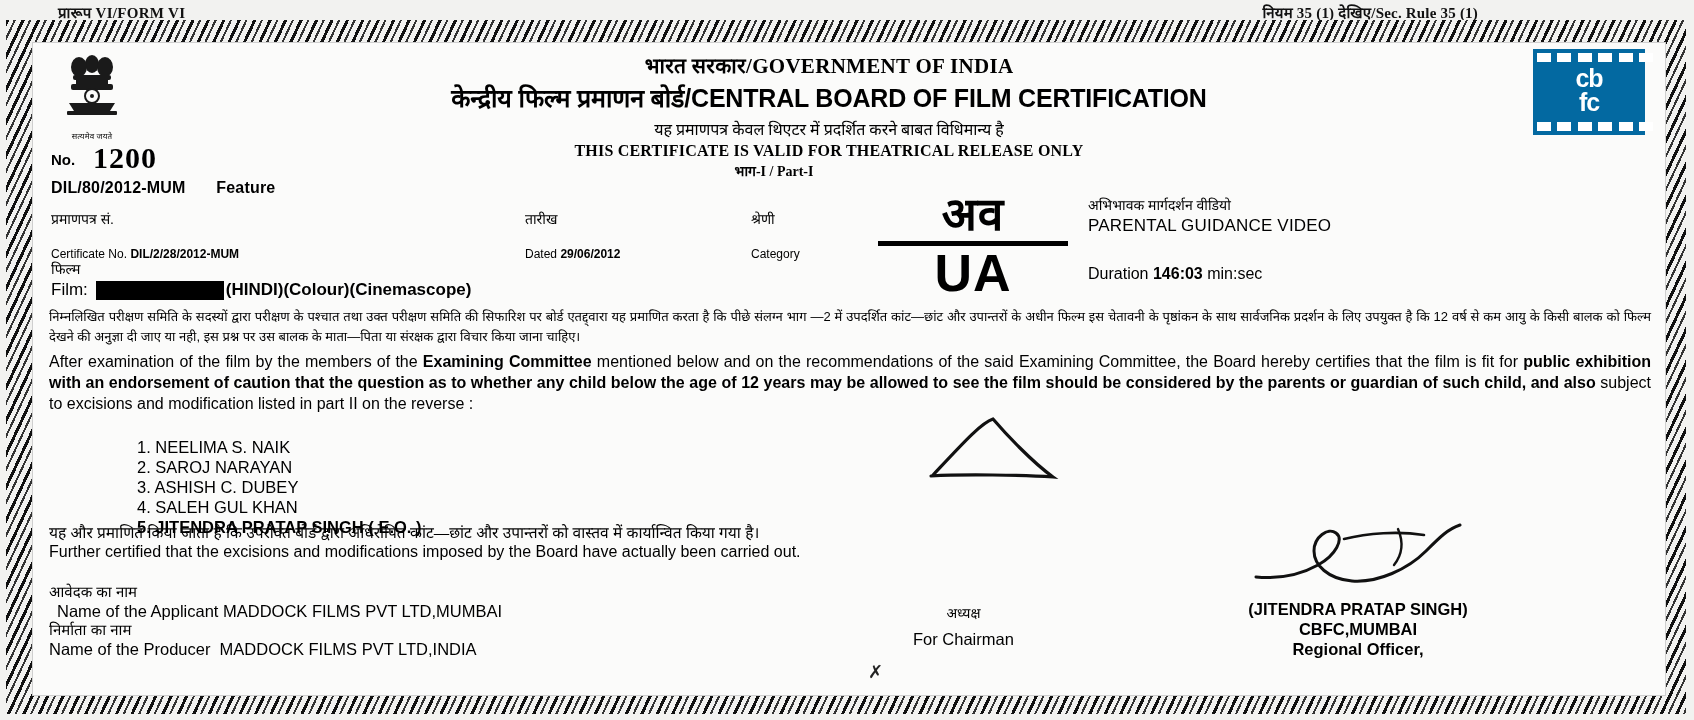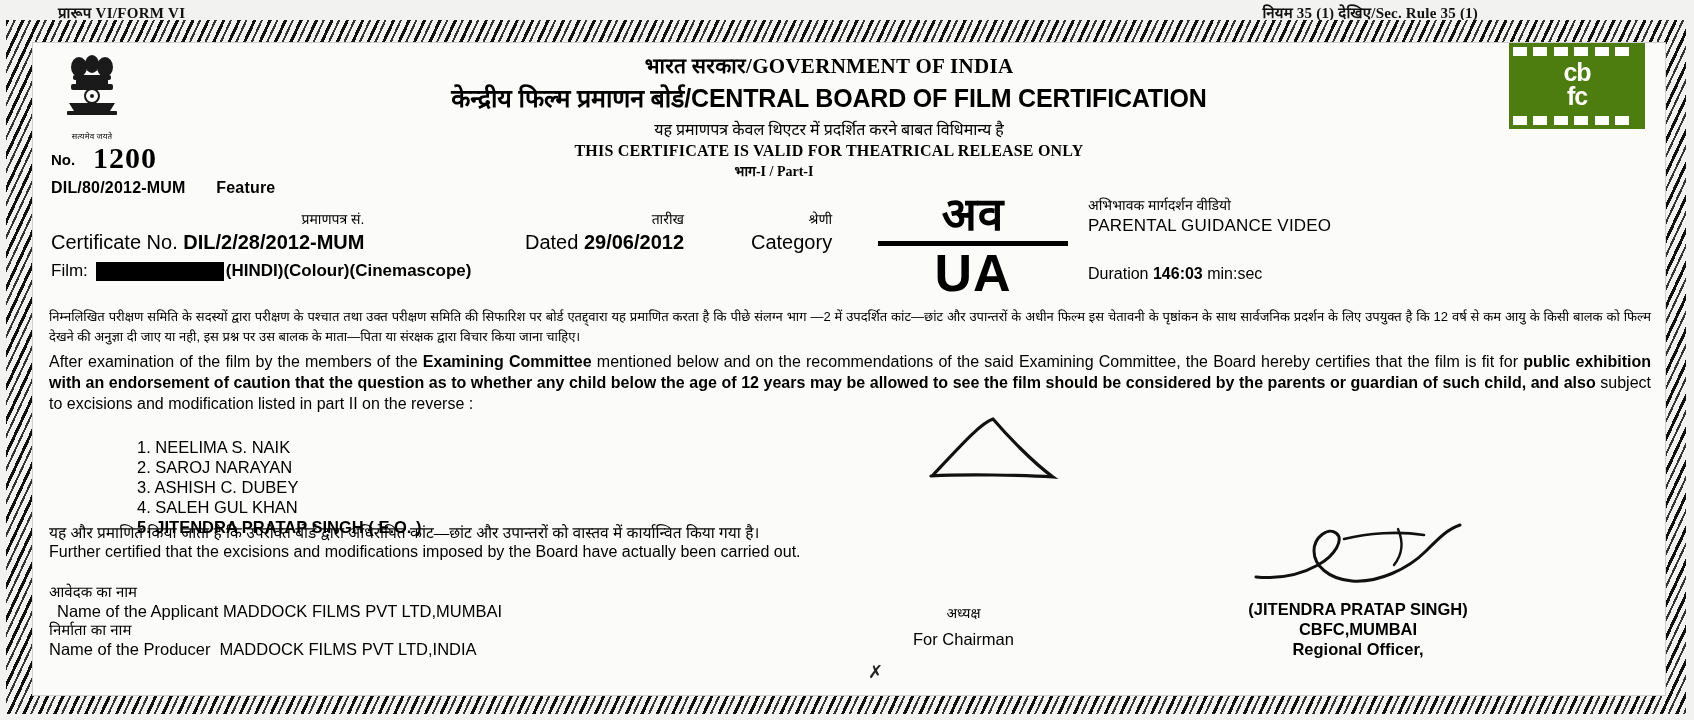--- a/index.html
+++ b/index.html
@@ -87,24 +87,24 @@
     font-family: "Liberation Serif", serif;
     font-size: 8px;
     letter-spacing: 0.2px;
     margin-top: 1px;
   }
 
   
   .cbfc-logo {
     position: absolute;
     right: 20px;
-    top: 0;
-    width: 136px;
+    top: 6px;
+    width: 112px;
     height: 86px;
-    background: #4d7c0f;
+    background: #0369a1;
   }
   .cbfc-logo .perf {
     position: absolute;
     left: 4px;
     width: 116px;
     height: 9px;
     display: flex;
     justify-content: space-between;
   }
   .cbfc-logo .perf.top { top: 4px; }
@@ -207,25 +207,24 @@
     position: absolute;
     left: 18px;
     top: 166px;
     width: 100%;
     height: 52px;
   }
   .meta-col { position: absolute; top: 0; }
   .meta-col .hi {
     font-family: "Liberation Sans", sans-serif;
     font-size: 14px;
-    text-align: right;
   }
   .meta-col .en {
-    font-size: 20px;
-    margin-top: 3px;
+    font-size: 12px;
+    margin-top: 19px;
   }
   .meta-col .en b { font-weight: bold; }
   .c-cert { left: 0; }
   .c-date { left: 474px; }
   .c-cat  { left: 700px; }
 
   
   .rating {
     position: absolute;
     left: 845px;
@@ -505,20 +504,21 @@
         <div class="en">PARENTAL GUIDANCE VIDEO</div>
       </div>
 
       <div class="duration">
         <span>Duration</span>
         <b>146:03</b>
         <span>min:sec</span>
       </div>
 
       <div class="film-row">
+        <div class="hi">फिल्म</div>
         <div class="en">
           <span>Film:</span>
           <span class="film-redact"></span>
           <span class="tags">(HINDI)(Colour)(Cinemascope)</span>
         </div>
       </div>
 
       <div class="body-hi">निम्नलिखित परीक्षण समिति के सदस्यों द्वारा परीक्षण के पश्चात तथा उक्त परीक्षण समिति की सिफारिश पर बोर्ड एतद्द्वारा यह प्रमाणित करता है कि पीछे संलग्न भाग —2 में उपदर्शित कांट—छांट और उपान्तरों के अधीन फिल्म इस चेतावनी के पृष्ठांकन के साथ सार्वजनिक प्रदर्शन के लिए उपयुक्त है कि 12 वर्ष से कम आयु के किसी बालक को फिल्म देखने की अनुज्ञा दी जाए या नही, इस प्रश्न पर उस बालक के माता—पिता या संरक्षक द्वारा विचार किया जाना चाहिए।</div>
 
       <div class="body-en">

